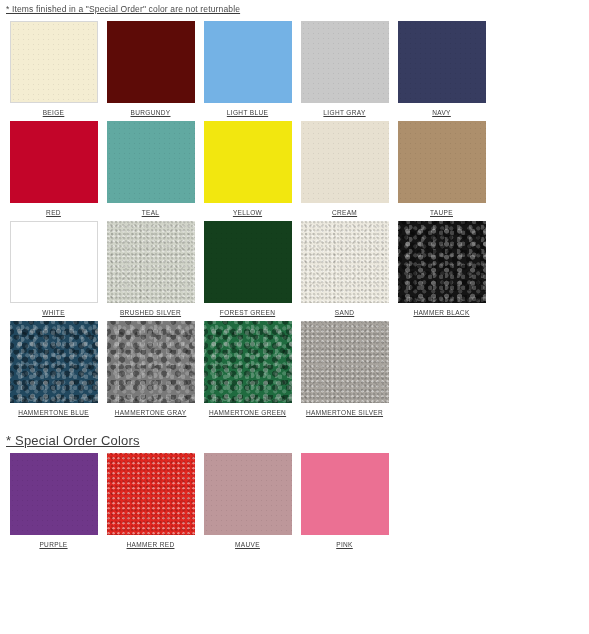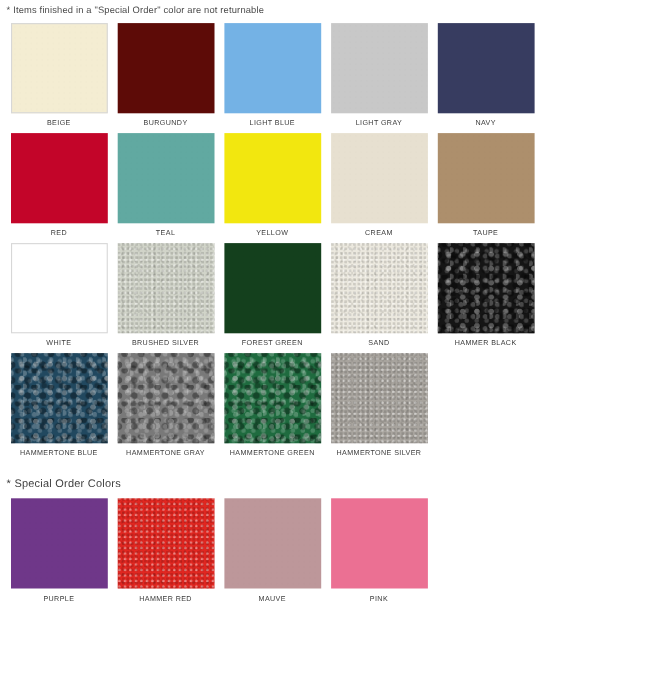--- a/index.html
+++ b/index.html
@@ -15,31 +15,32 @@
     color: #3b3b3b;
     overflow: hidden;
     position: relative;
   }
   .page {
     width: 540px;
     height: 634px;
     position: relative;
     box-sizing: border-box;
     padding: 0;
+    text-decoration: underline;
   }
   .note {
     font-size: 8.5px;
     letter-spacing: 0.15px;
     color: #4a4a4a;
     padding: 3px 0 0 6px;
     line-height: 12px;
     white-space: nowrap;
   }
   .section-head {
-    font-size: 10px;
+    font-size: 13px;
     letter-spacing: 0.2px;
     color: #3f3f3f;
     padding: 0 0 0 6px;
     line-height: 12px;
     white-space: nowrap;
   }
   .grid {
     display: flex;
     flex-wrap: wrap;
     padding: 0 0 0 5px;

